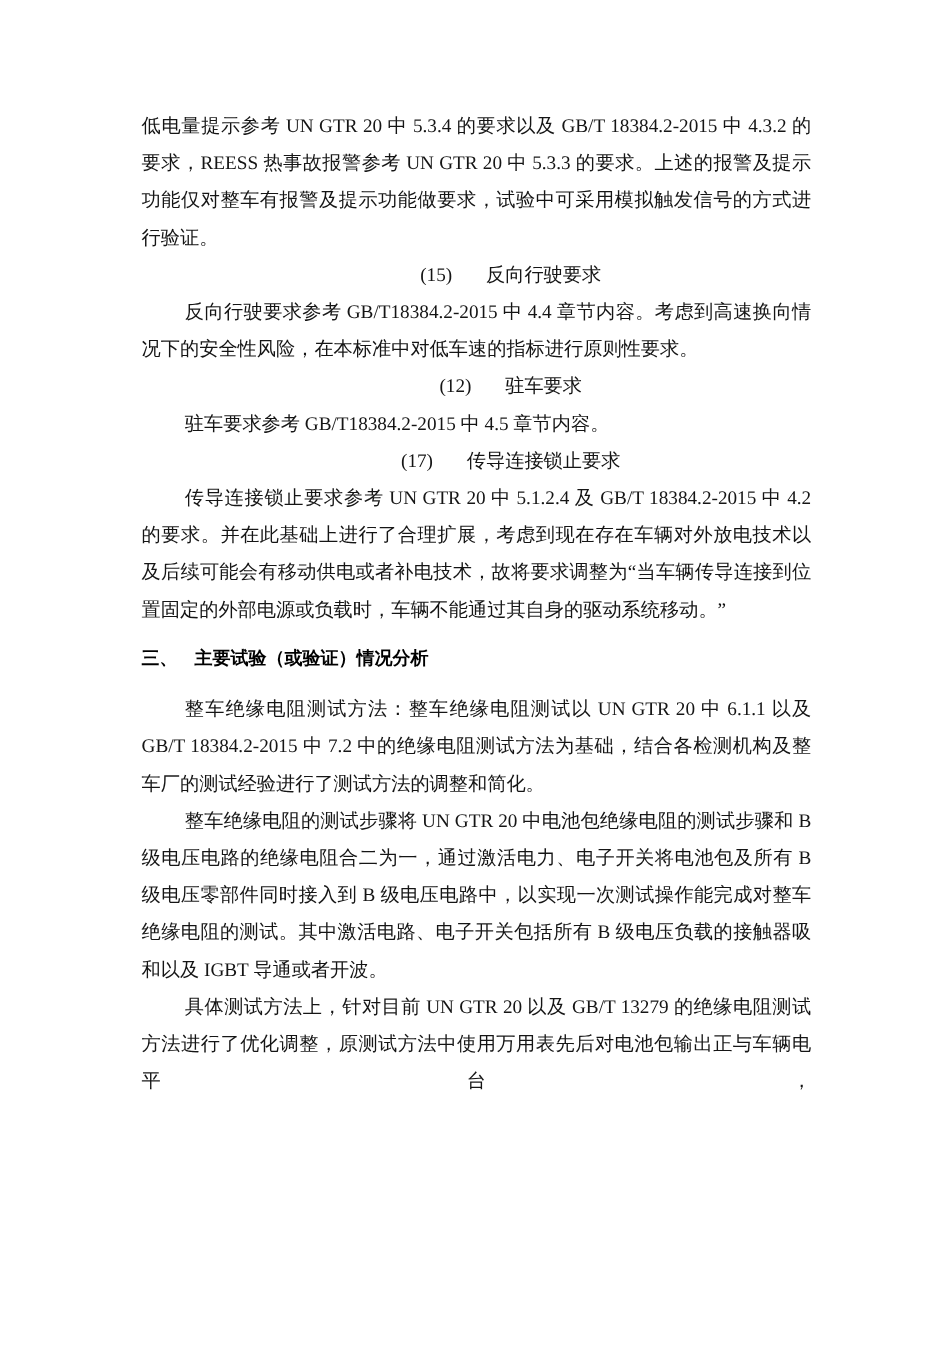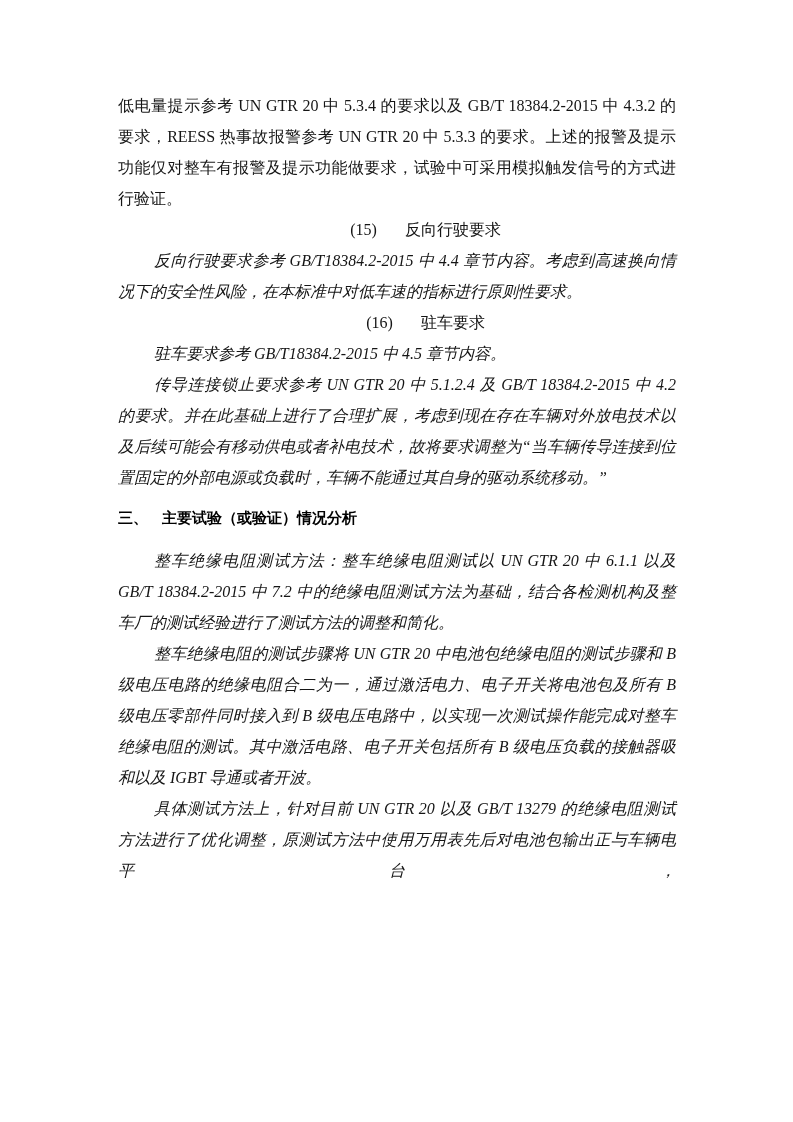--- a/index.html
+++ b/index.html
@@ -23,21 +23,20 @@
     font-size: 16px;
     line-height: 31px;
     color: #151515;
     text-align: justify;
   }
   .content p {
     margin: 0;
   }
   p.body {
     text-indent: 36px;
-    font-style: italic;
   }
   p.cont {
     text-indent: 0;
   }
   p.numbered {
     text-indent: 29px;
     text-align: center;
   }
   .item-number {
     display: inline-block;
@@ -65,24 +64,25 @@
 
 <div class="page">
   <div class="content">
 
     <p class="cont">低电量提示参考 UN GTR 20 中 5.3.4 的要求以及 GB/T 18384.2-2015 中 4.3.2 的要求，REESS 热事故报警参考 UN GTR 20 中 5.3.3 的要求。上述的报警及提示功能仅对整车有报警及提示功能做要求，试验中可采用模拟触发信号的方式进行验证。</p>
 
     <p class="numbered"><span class="item-number">(15)</span><span class="item-title">反向行驶要求</span></p>
 
     <p class="body">反向行驶要求参考 GB/T18384.2-2015 中 4.4 章节内容。考虑到高速换向情况下的安全性风险，在本标准中对低车速的指标进行原则性要求。</p>
 
-    <p class="numbered"><span class="item-number">(16)</span><span class="item-title">驻车要求</span></p>
+    <p class="numbered"><span class="item-number">(12)</span><span class="item-title">驻车要求</span></p>
 
     <p class="body">驻车要求参考 GB/T18384.2-2015 中 4.5 章节内容。</p>
 
+    <p class="numbered"><span class="item-number">(17)</span><span class="item-title">传导连接锁止要求</span></p>
 
     <p class="body">传导连接锁止要求参考 UN GTR 20 中 5.1.2.4 及 GB/T 18384.2-2015 中 4.2 的要求。并在此基础上进行了合理扩展，考虑到现在存在车辆对外放电技术以及后续可能会有移动供电或者补电技术，故将要求调整为“当车辆传导连接到位置固定的外部电源或负载时，车辆不能通过其自身的驱动系统移动。”</p>
 
     <h2 class="heading"><span class="heading-number">三、</span><span class="heading-title">主要试验（或验证）情况分析</span></h2>
 
     <p class="body">整车绝缘电阻测试方法：整车绝缘电阻测试以 UN GTR 20 中 6.1.1 以及 GB/T 18384.2-2015 中 7.2 中的绝缘电阻测试方法为基础，结合各检测机构及整车厂的测试经验进行了测试方法的调整和简化。</p>
 
 
     <p class="body">整车绝缘电阻的测试步骤将 UN GTR 20 中电池包绝缘电阻的测试步骤和 B 级电压电路的绝缘电阻合二为一，通过激活电力、电子开关将电池包及所有 B 级电压零部件同时接入到 B 级电压电路中，以实现一次测试操作能完成对整车绝缘电阻的测试。其中激活电路、电子开关包括所有 B 级电压负载的接触器吸和以及 IGBT 导通或者开波。</p>
 

